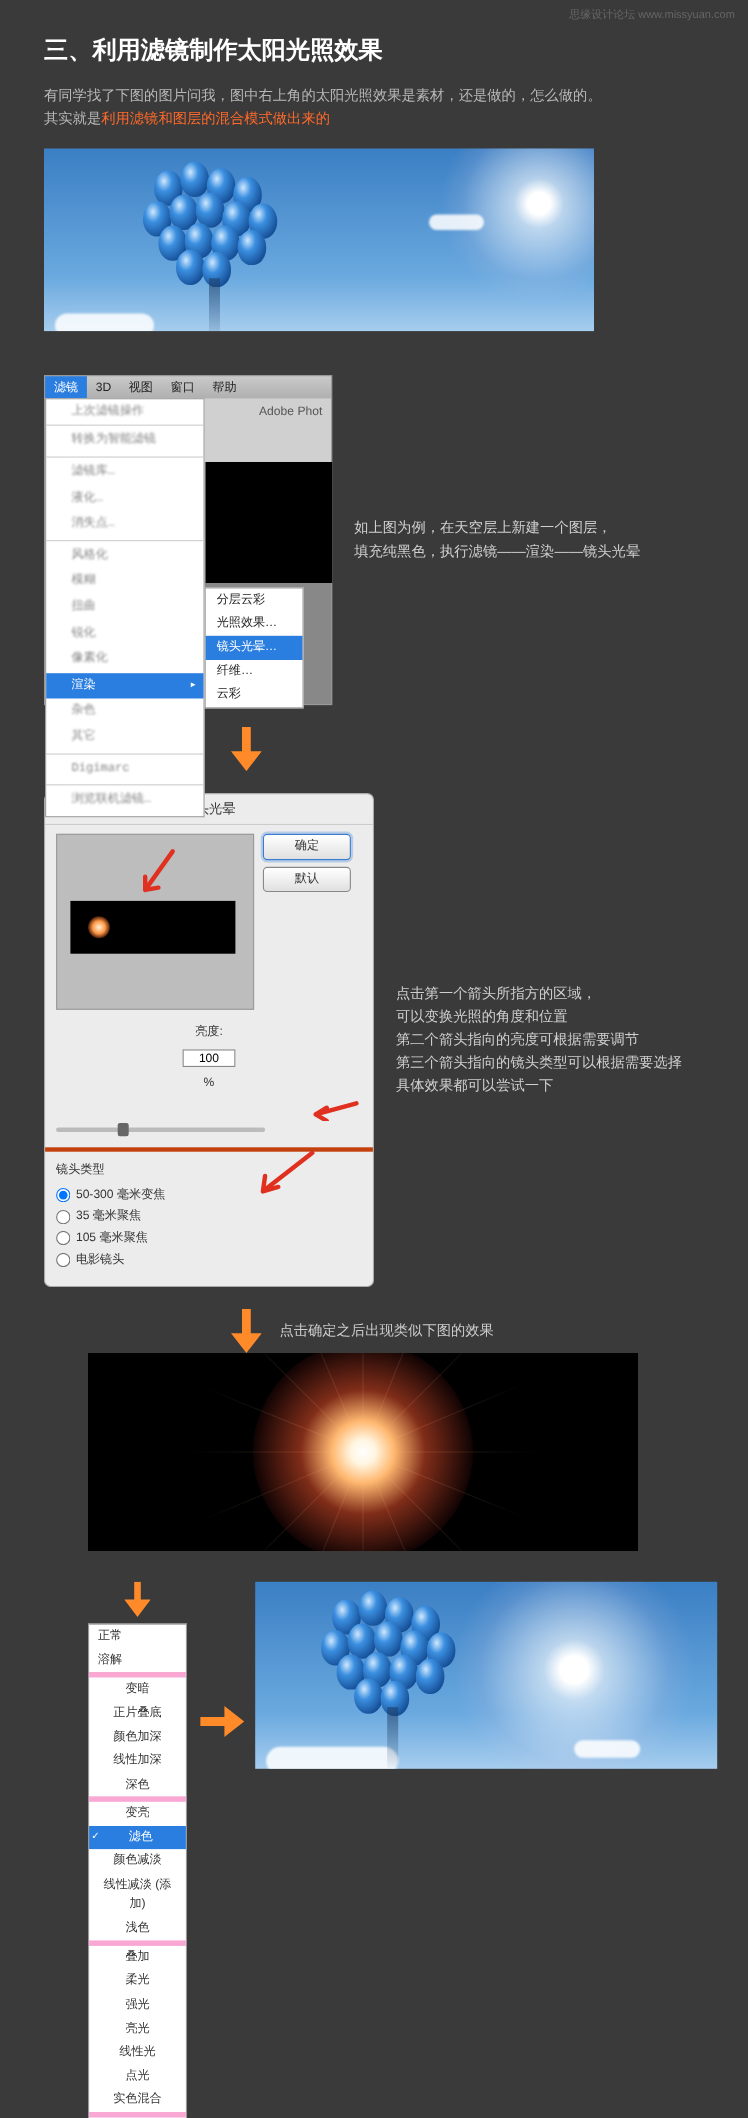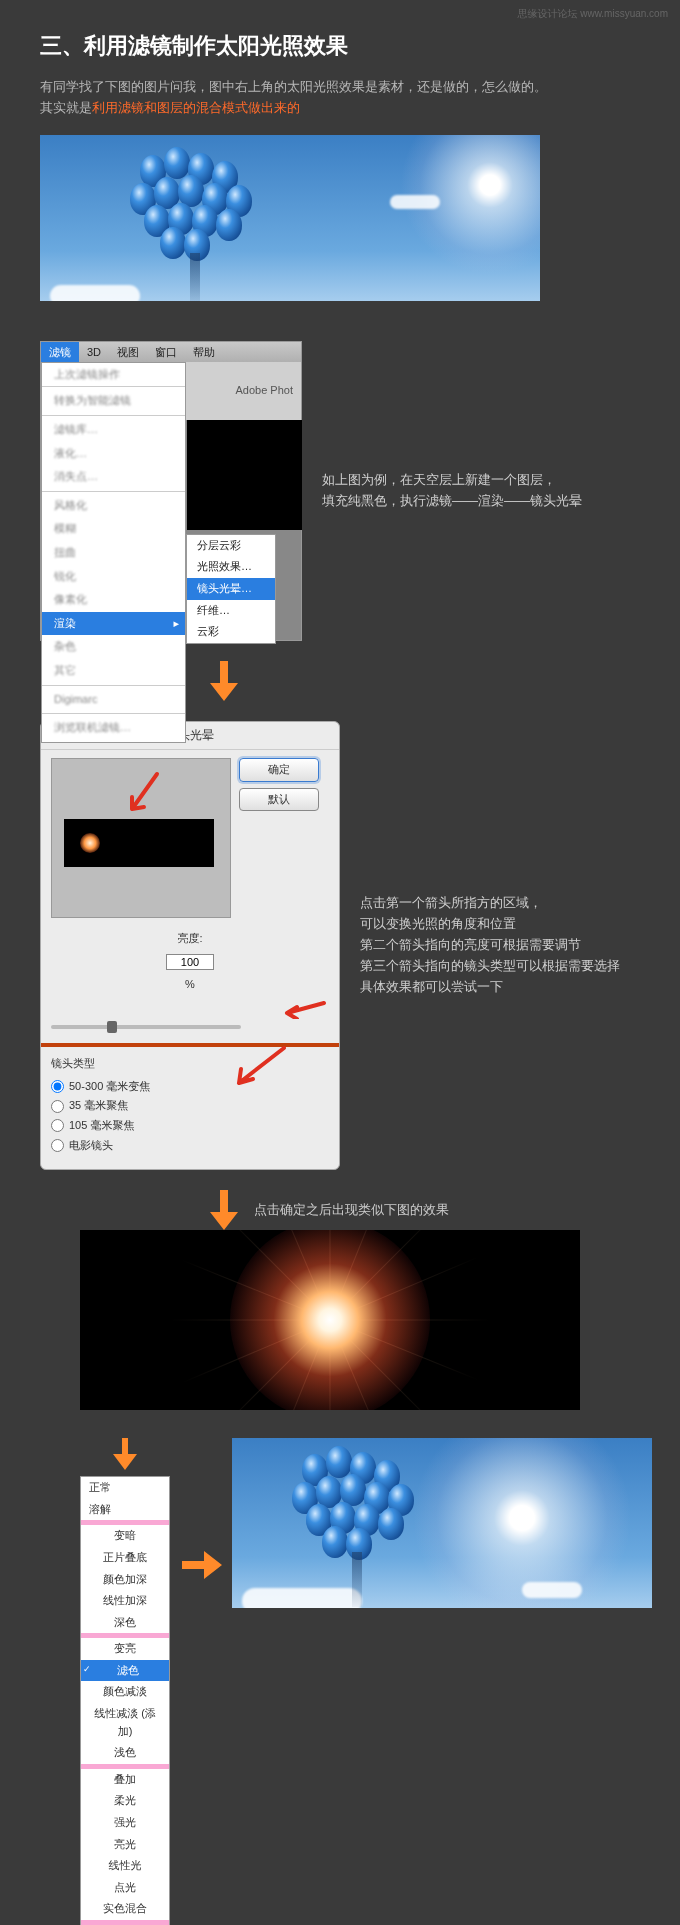--- a/index.html
+++ b/index.html
@@ -58,21 +58,21 @@
   .menubar .mi { padding: 2px 8px; }
   .menubar .mi.active { background: #2a7ee0; color: #fff; }
   .toolbar-bg {
     position: absolute; top: 20px; left: 0; right: 0; height: 58px;
     background: #d0d0d0;
   }
   .dropdown {
     position: absolute; top:20px; left:0; width: 145px; background: #fff;
     border: 1px solid #999; font-size: 11px; color: #555;
   }
-  .dropdown .dd-item { padding: 3px 12px; filter: blur(1px); color:#888; }
+  .dropdown .dd-item { padding: 3px 23px; filter: blur(1px); color:#888;font-family:Liberation Mono, monospace; }
   .dropdown .dd-item.clear { filter:none; color:#222; }
   .dropdown .dd-group { padding: 2px 0; border-top:1px solid #ccc; }
   .dropdown .dd-item.hl { background:#2a7ee0; color:#fff; position:relative; }
   .dropdown .dd-item.hl::after { content:"▸"; position:absolute; right:6px; }
   .submenu {
     position: absolute; top: 192px; left: 145px; width: 90px; background: #fff;
     border: 1px solid #999; font-size: 11px; color: #222;
   }
   .submenu .sm-item { padding: 2px 10px; }
   .submenu .sm-item.hl { background:#2a7ee0; color:#fff; }
@@ -190,21 +190,21 @@
   <div class="menu-row">
     <div class="menu-shot">
       <div class="menubar">
         <div class="mi active">滤镜</div>
         <div class="mi">3D</div>
         <div class="mi">视图</div>
         <div class="mi">窗口</div>
         <div class="mi">帮助</div>
       </div>
       <div class="toolbar-bg">
-        <div style="position:absolute;right:8px;top:20px;font-size:11px;color:#555;">Adobe Phot</div>
+        <div style="position:absolute;right:8px;top:4px;font-size:11px;color:#555;">Adobe Phot</div>
       </div>
       <div class="black-preview"></div>
       <div class="dropdown">
         <div class="dd-item">上次滤镜操作</div>
         <div class="dd-group">
           <div class="dd-item">转换为智能滤镜</div>
         </div>
         <div class="dd-group">
           <div class="dd-item">滤镜库…</div>
           <div class="dd-item">液化…</div>

